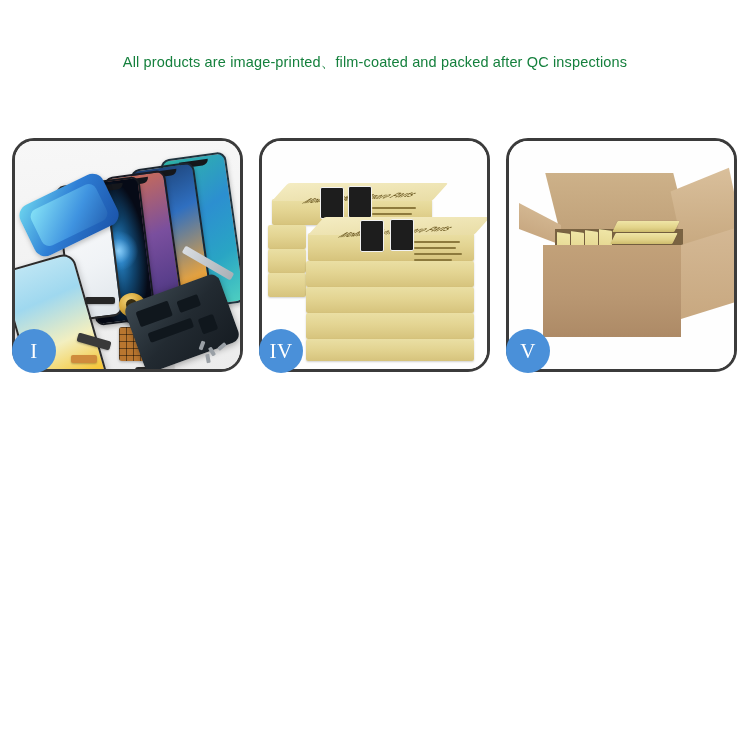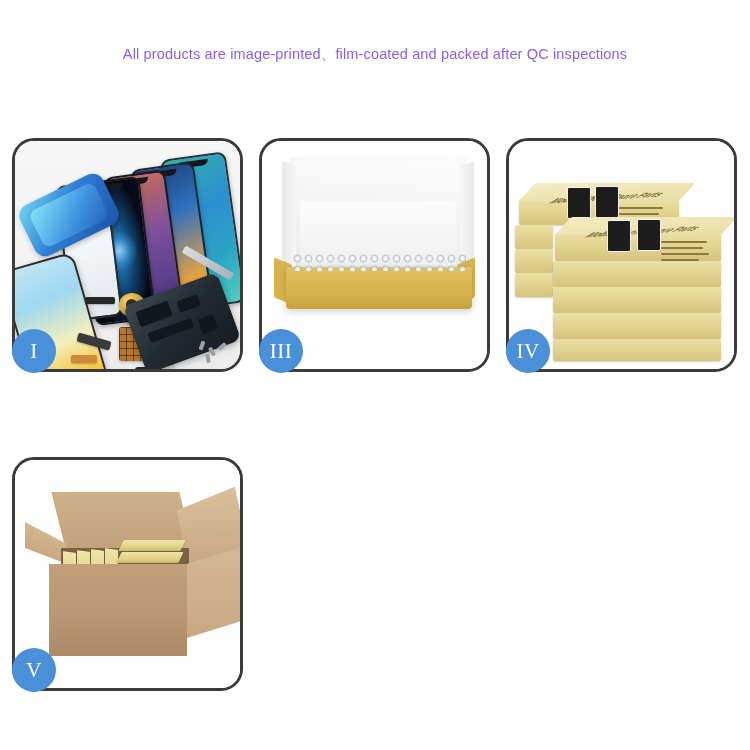--- a/index.html
+++ b/index.html
@@ -30,22 +30,22 @@
     letter-spacing: 1.2px;
     color: #1b1b1b;
     line-height: 1.05;
     margin: 0;
     white-space: nowrap;
   }
   .subtitle {
     font-family: "Liberation Sans", sans-serif;
     font-size: 14.5px;
     font-weight: 400;
-    color: #8b5cf6;
-    margin: 11px 0 0 0;
+    color: #15803d;
+    margin: 19px 0 0 0;
     letter-spacing: 0.15px;
     white-space: nowrap;
   }
 
   
   .grid {
     position: absolute;
     top: 138px;
     left: 12px;
     width: 726px;
@@ -433,32 +433,20 @@
           <i style="left:10px;top:6px;transform:rotate(-30deg);"></i>
           <i style="left:20px;top:1px;transform:rotate(50deg);"></i>
           <i style="left:6px;top:13px;transform:rotate(-10deg);"></i>
         </div>
       </div>
     </div>
     <div class="badge">I</div>
   </div>
 
 
-  <div class="panel">
-    <div class="panel-inner">
-      <div class="scene-box3">
-        <div class="lid3"></div>
-        <div class="foam3"></div>
-        <div class="flapL3"></div>
-        <div class="flapR3"></div>
-        <div class="tray3"></div>
-      </div>
-    </div>
-    <div class="badge">III</div>
-  </div>
 
   <div class="panel">
     <div class="panel-inner">
       <div class="scene-stack">
 
         <div class="sbox" style="left:10px; top:58px; width:160px; height:26px;">
           <div class="top">
             <div class="lblwrap">
               <span class="lbltxt">Mobile Phone Spare Parts</span>
             </div>

